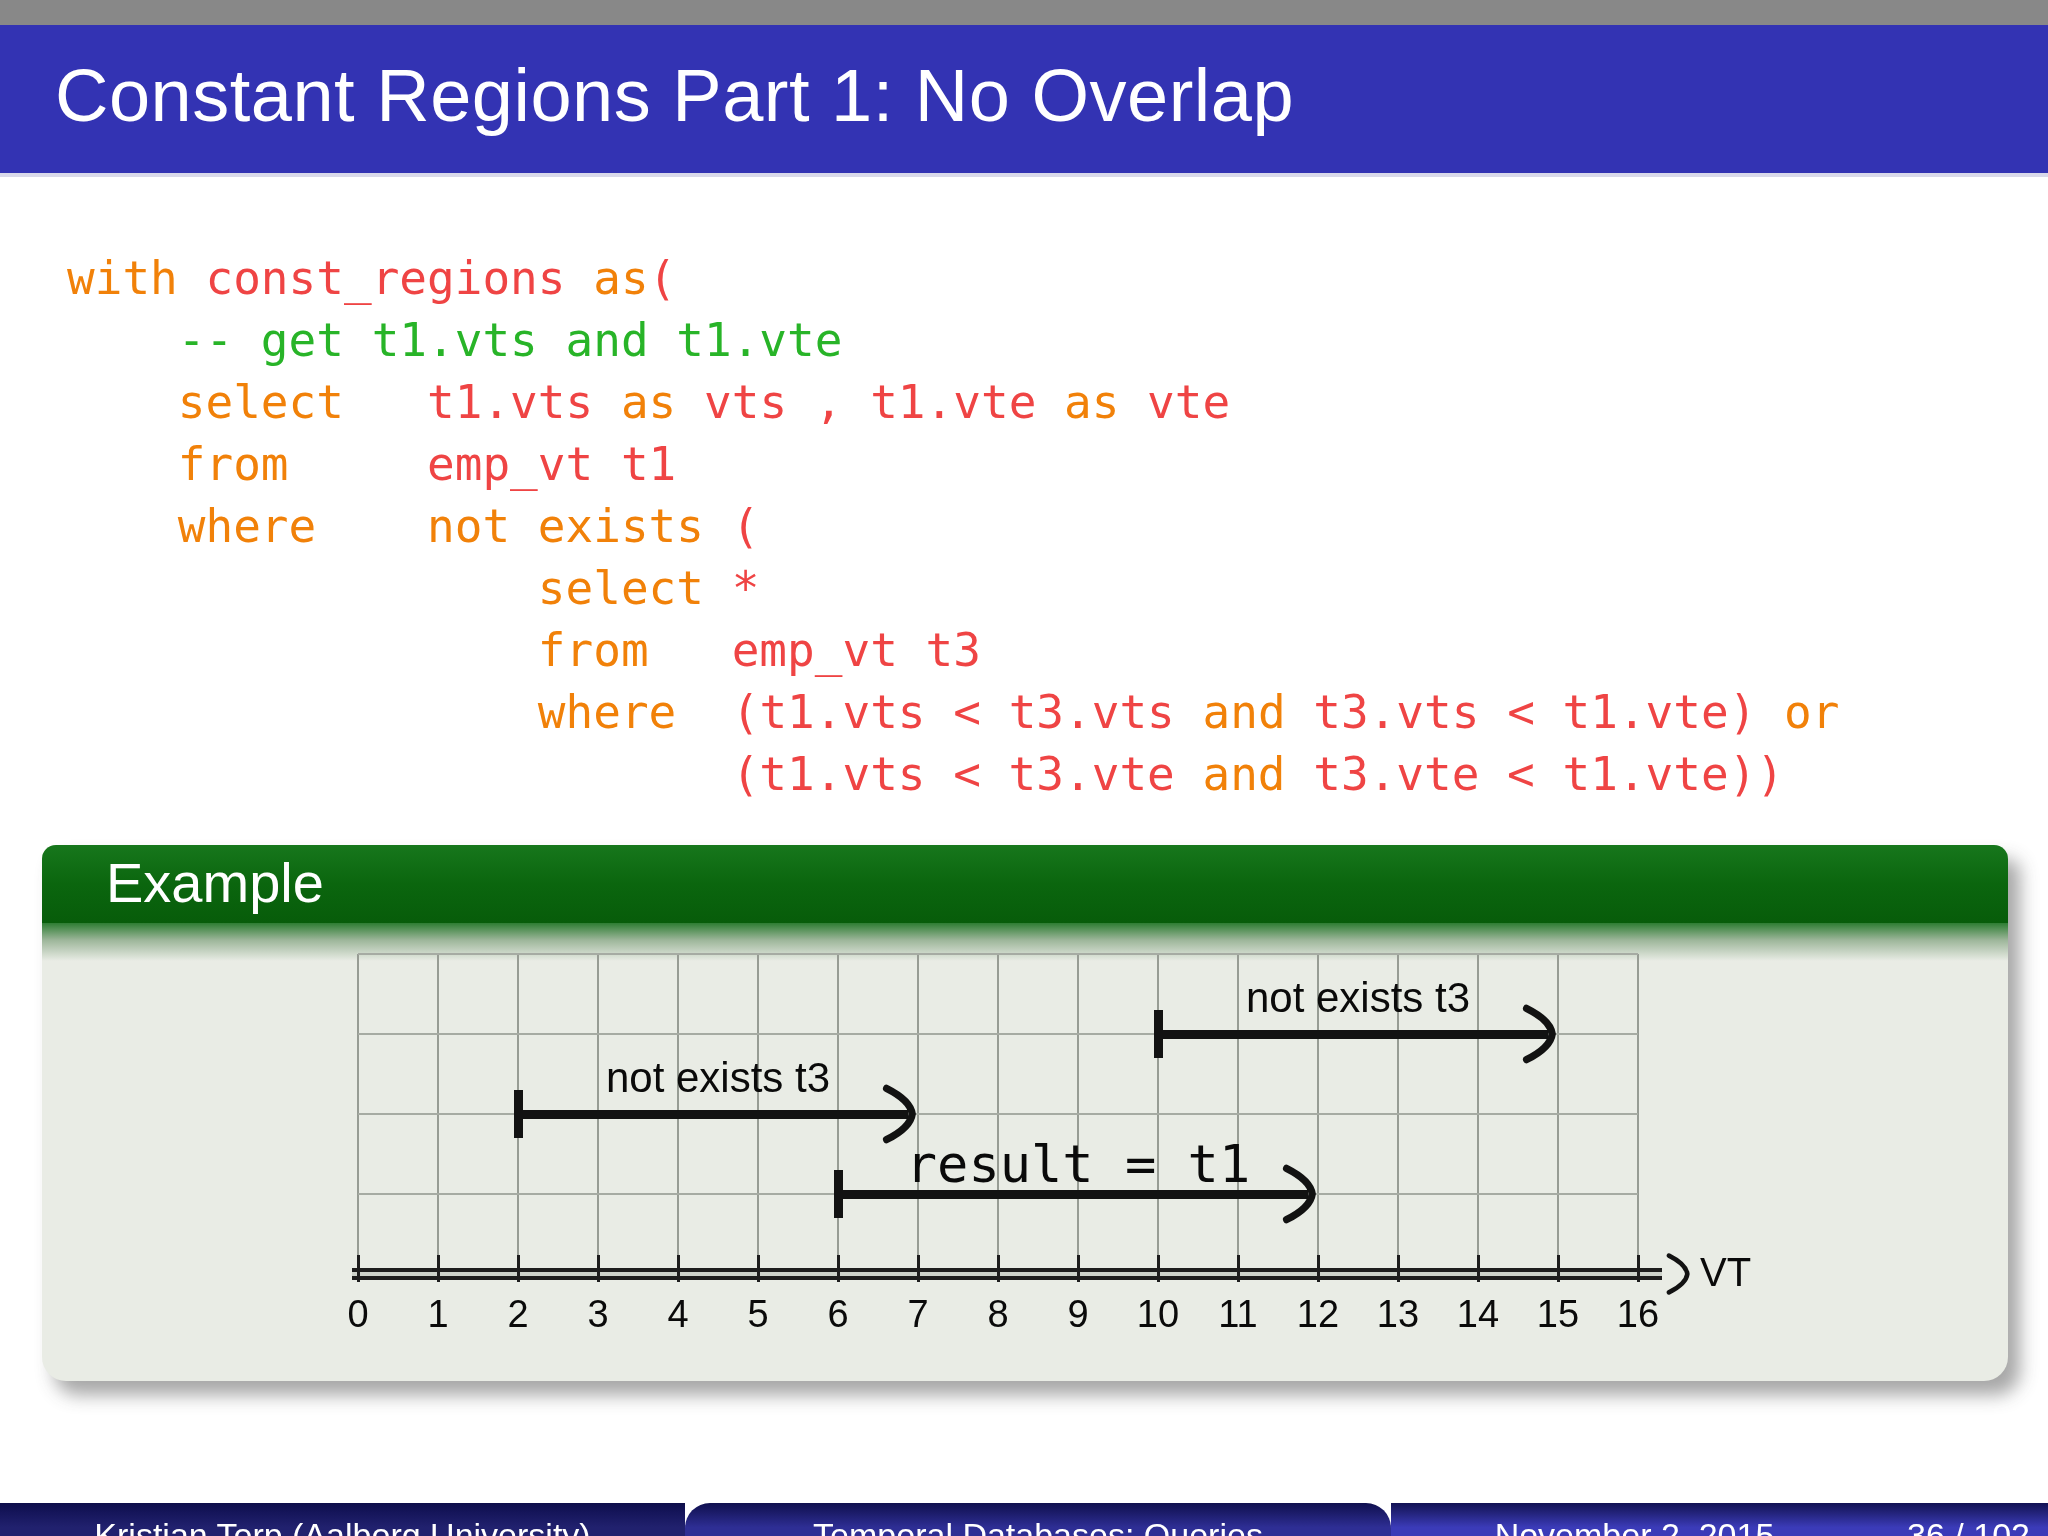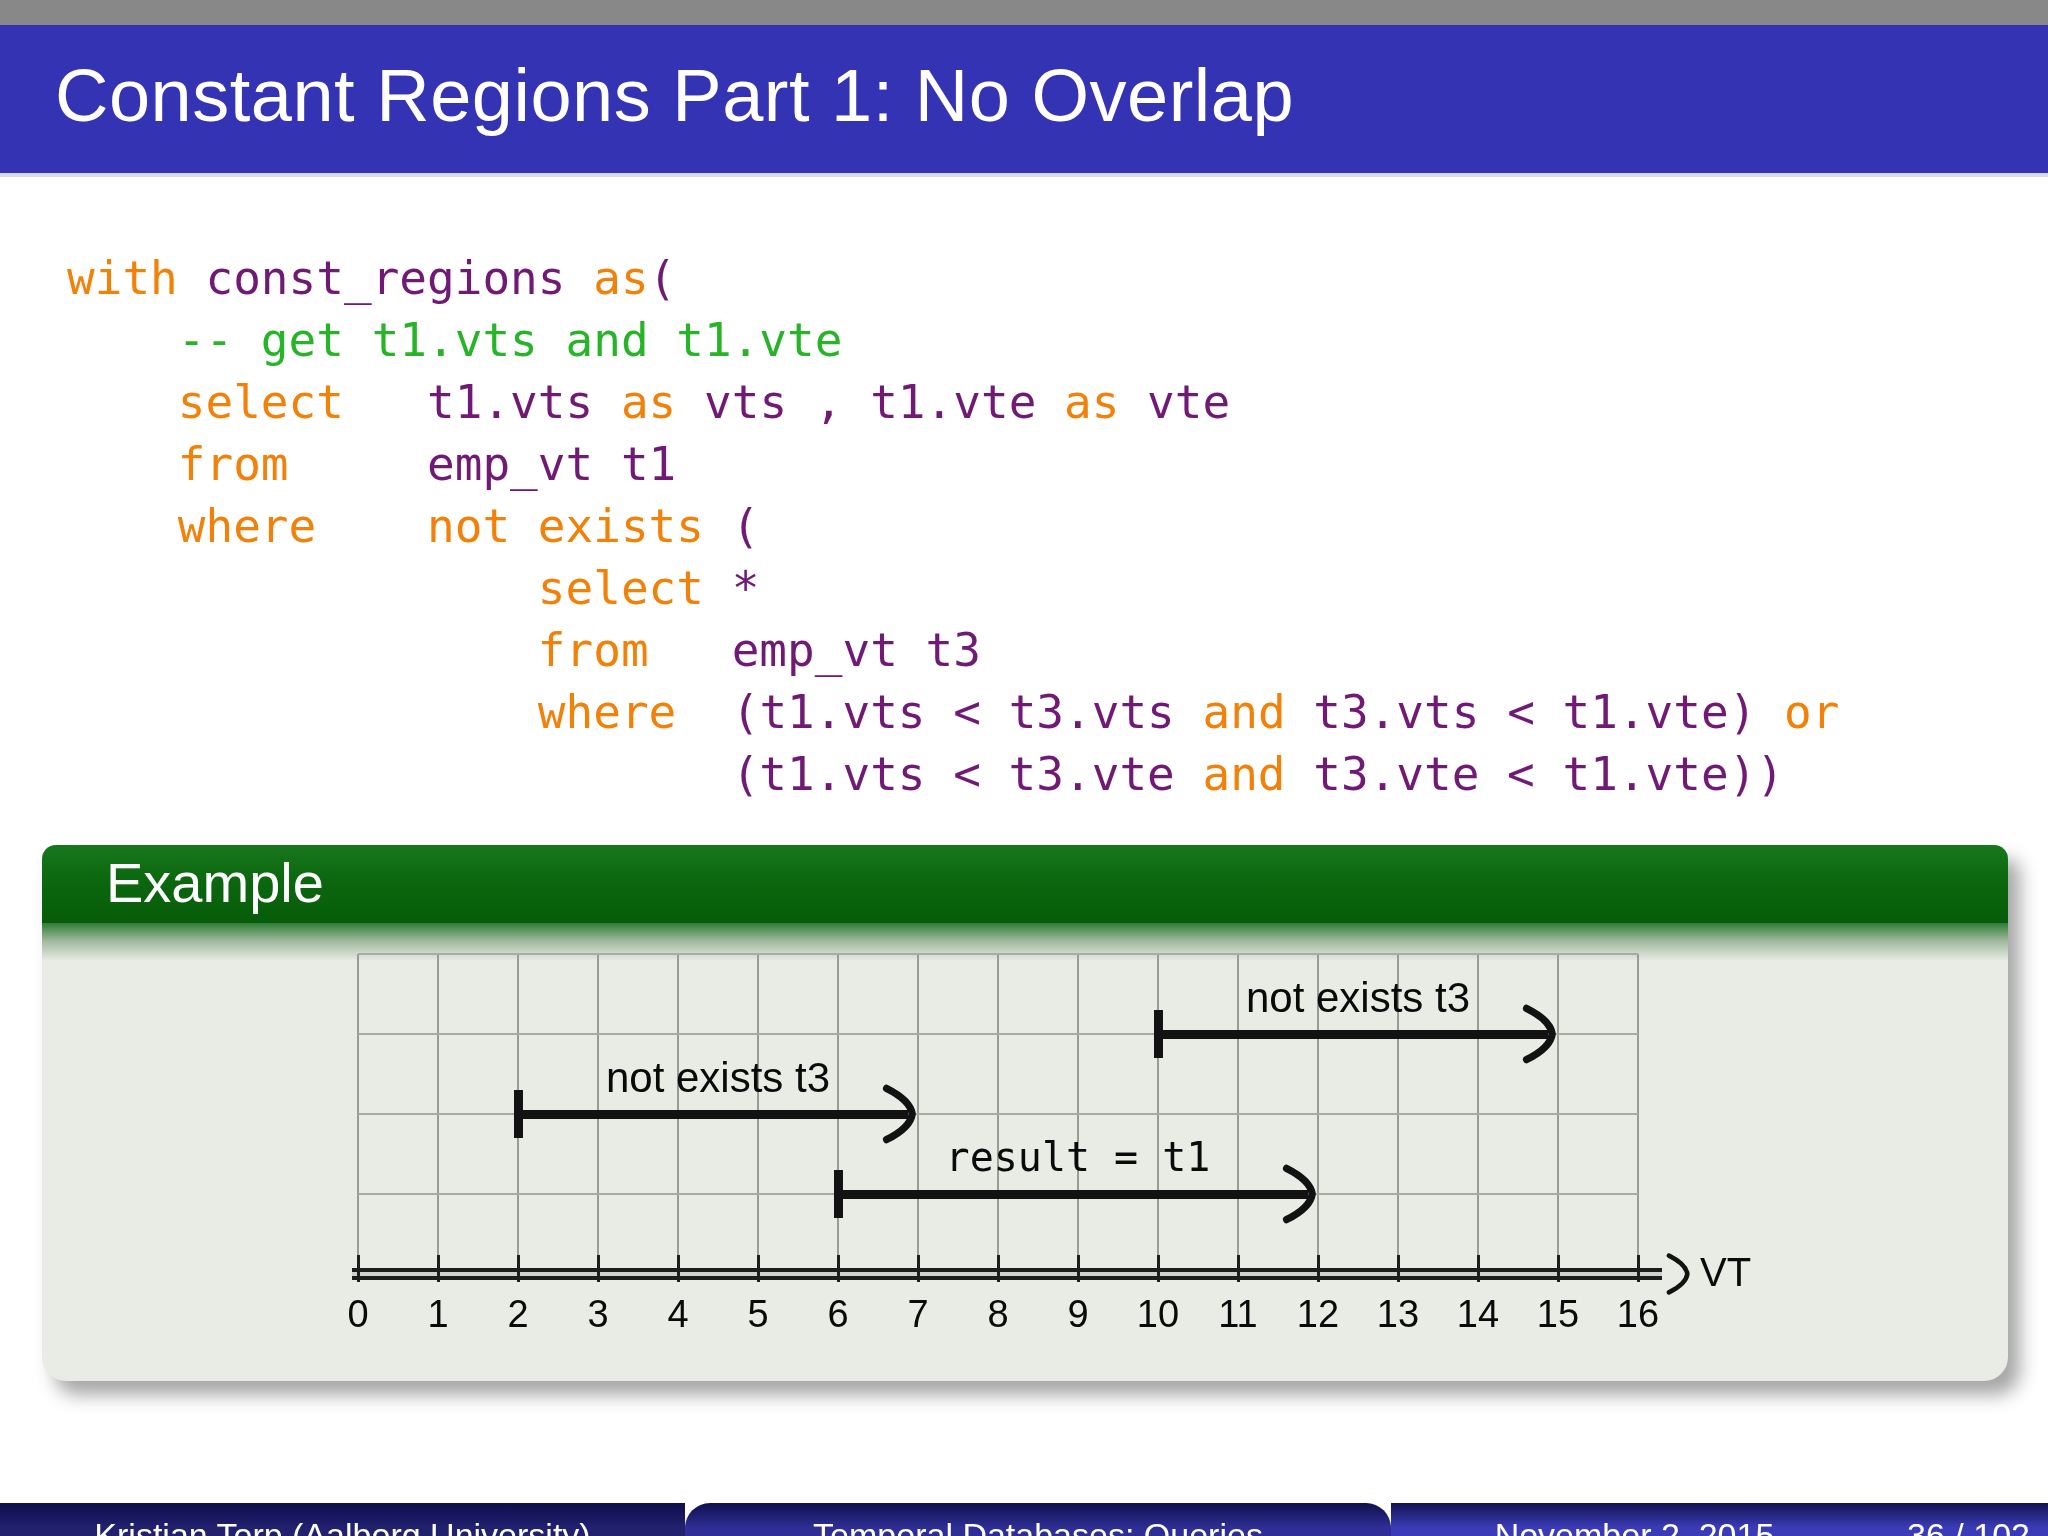--- a/index.html
+++ b/index.html
@@ -10,21 +10,21 @@
   .titlebar{position:absolute;left:0;top:0;width:2048px;height:148px;
             background:var(--title-bar,#3333b3);border-bottom:4px solid #d9d9ea;}
   .titlebar h1{margin:0;position:absolute;left:55px;top:50%;transform:translateY(-54%);
                font-size:74px;font-weight:400;color:#ffffff;letter-spacing:.5px;white-space:nowrap;}
 
   
   .code{position:absolute;left:67px;top:222px;font-family:"DejaVu Sans Mono",monospace;
         font-size:46px;line-height:62px;color:#141414;white-space:pre;}
   .tk-kw{color:var(--keyword,#f18109);text-align:right;}
   .tk-cm{color:var(--comment,#28b428);}
-  .tk-pl{color:#701a75;}
+  .tk-pl{color:#ef4444;}
 
   
   .example-box{position:absolute;left:42px;top:820px;width:1966px;height:536px;
                background:var(--block-body,#e9ece5);
                border-radius:14px 14px 24px 24px;
                box-shadow:12px 14px 18px rgba(60,60,60,.45);}
   .example-head{position:absolute;left:0;top:0;width:100%;height:78px;
                 border-radius:14px 14px 0 0;
                 background:linear-gradient(180deg,#17771c 0%,#0b660e 50%,#075c0a 100%);}
   .example-head .bt{position:absolute;left:64px;top:50%;transform:translateY(-52%);
@@ -32,21 +32,21 @@
   .example-fade{position:absolute;left:0;top:78px;width:100%;height:38px;
                 background:linear-gradient(180deg,#2e7d33 0%,#9db69a 45%,#e9ece5 100%);}
 
   
   .diagram{position:absolute;left:0;top:0;width:2048px;height:1536px;pointer-events:none;}
   .gl-v{position:absolute;width:2px;background:#979c94;}
   .gl-h{position:absolute;height:2px;background:#a6aba3;}
   .bar{position:absolute;height:9px;background:#121212;}
   .bar-cap{position:absolute;width:9px;height:48px;background:#121212;}
   .iv-label{position:absolute;transform:translateX(-50%);font-size:42px;color:#0a0a0a;white-space:nowrap;}
-  .iv-label.mono{font-family:"DejaVu Sans Mono",monospace;font-size:40px;}
+  .iv-label.mono{font-family:"DejaVu Sans Mono",monospace;font-size:52px;}
   .axis-band{position:absolute;height:4px;border-top:4px solid #1d1d1d;border-bottom:4px solid #1d1d1d;background:#cdd2ca;}
   .tick{position:absolute;width:3px;height:27px;background:#1d1d1d;}
   .tick-label{position:absolute;width:64px;text-align:center;font-size:38px;color:#0a0a0a;}
   .axis-name{position:absolute;font-size:40px;color:#0a0a0a;}
   .ah{position:absolute;}
 
   
   .footer{position:absolute;left:0;top:1478px;width:2048px;height:58px;display:flex;
           color:#fff;font-size:34px;}
   .footer .seg{position:relative;height:100%;}

